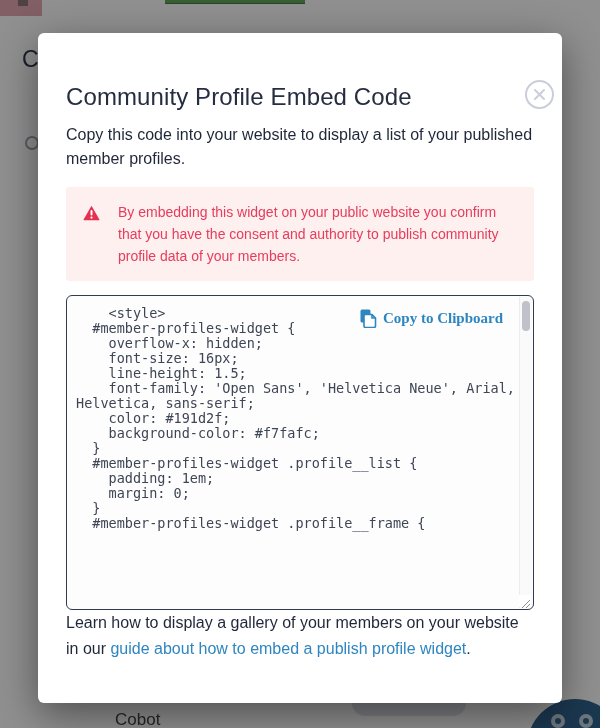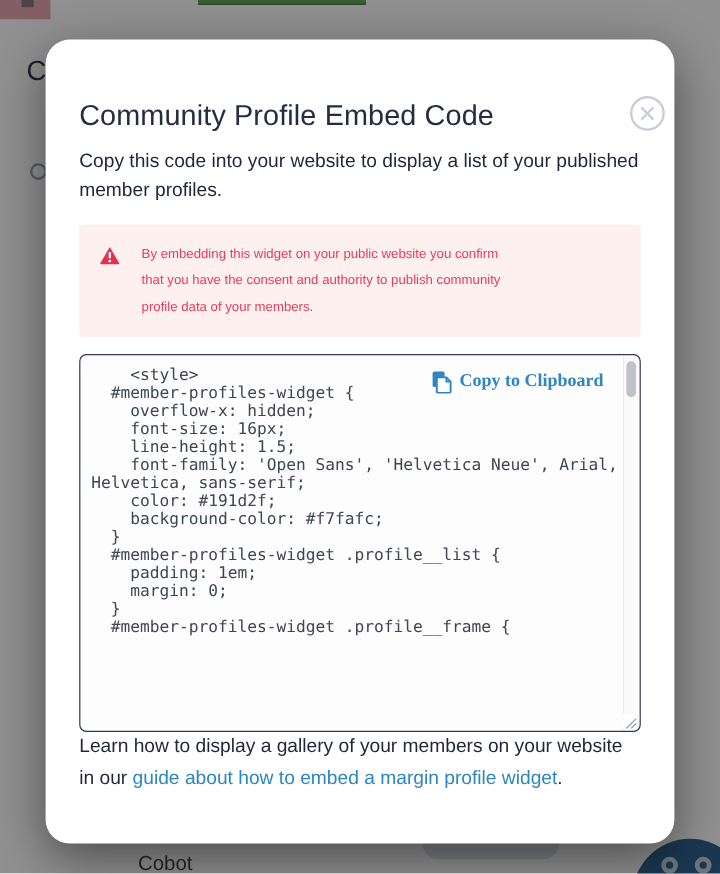--- a/index.html
+++ b/index.html
@@ -36,21 +36,21 @@
   }
   .bg-robot .eye.left { left: 24px; }
   .bg-robot .eye.right { left: 52px; }
 
   
   .overlay { position: absolute; inset: 0; background: rgba(8,8,10,0.45); z-index: 5; }
 
   
   .modal {
     position: absolute; left: 38px; top: 33px; width: 524px; height: 670px;
-    background: #ffffff; border-radius: 20px; z-index: 10;
+    background: #ffffff; border-radius: 6px; z-index: 10;
     box-shadow: 0 12px 40px rgba(0,0,0,0.45);
     padding: 50px 28px 0 28px;
   }
   .close-btn {
     position: absolute; top: 47px; right: 8px; width: 29px; height: 29px;
     border: 2px solid #c9ced9; border-radius: 50%; background: transparent;
     cursor: pointer; display: flex; align-items: center; justify-content: center;
   }
   .close-btn svg { display: block; }
 
@@ -58,21 +58,21 @@
   .modal-desc {
     margin-top: 12px; font-size: 16px; line-height: 24px; color: #1f2738;
     white-space: pre-line;
   }
 
   .warning-box {
     margin-top: 16px; background: #fdf0ee; border-radius: 3px;
     padding: 14px 18px 14px 17px; display: flex; gap: 18px; align-items: flex-start;
   }
   .warning-icon { flex: 0 0 auto; margin-top: 4px; }
-  .warning-text { font-size: 11px; line-height: 22px; color: #e73c5e; white-space: pre-line; }
+  .warning-text { font-size: 14px; line-height: 22px; color: #e73c5e; white-space: pre-line; }
 
   .code-box {
     margin-top: 14px; height: 315px; position: relative;
     border: 1px solid #303a50; border-radius: 6px; background: #fdfdfe;
     overflow: hidden;
   }
   .code-text {
     position: absolute; left: 9px; top: 10px; right: 18px;
     font-family: "DejaVu Sans Mono", monospace;
     font-size: 13.5px; line-height: 15px; color: #3e4554; white-space: pre;
@@ -190,15 +190,15 @@
 
     <div class="resize-grip">
       <svg width="12" height="12" viewBox="0 0 12 12">
         <line x1="3" y1="11" x2="11" y2="3" stroke="#8a8f99" stroke-width="1"></line>
         <line x1="7" y1="11" x2="11" y2="7" stroke="#8a8f99" stroke-width="1"></line>
       </svg>
     </div>
   </div>
 
   <p class="modal-footer"><span>Learn how to display a gallery of your members on your website
-in our </span><a class="footer-link">guide about how to embed a margin profile widget</a><span>.</span></p>
+in our </span><a class="footer-link">guide about how to embed a publish profile widget</a><span>.</span></p>
 
 </div>
 
 </body></html>

